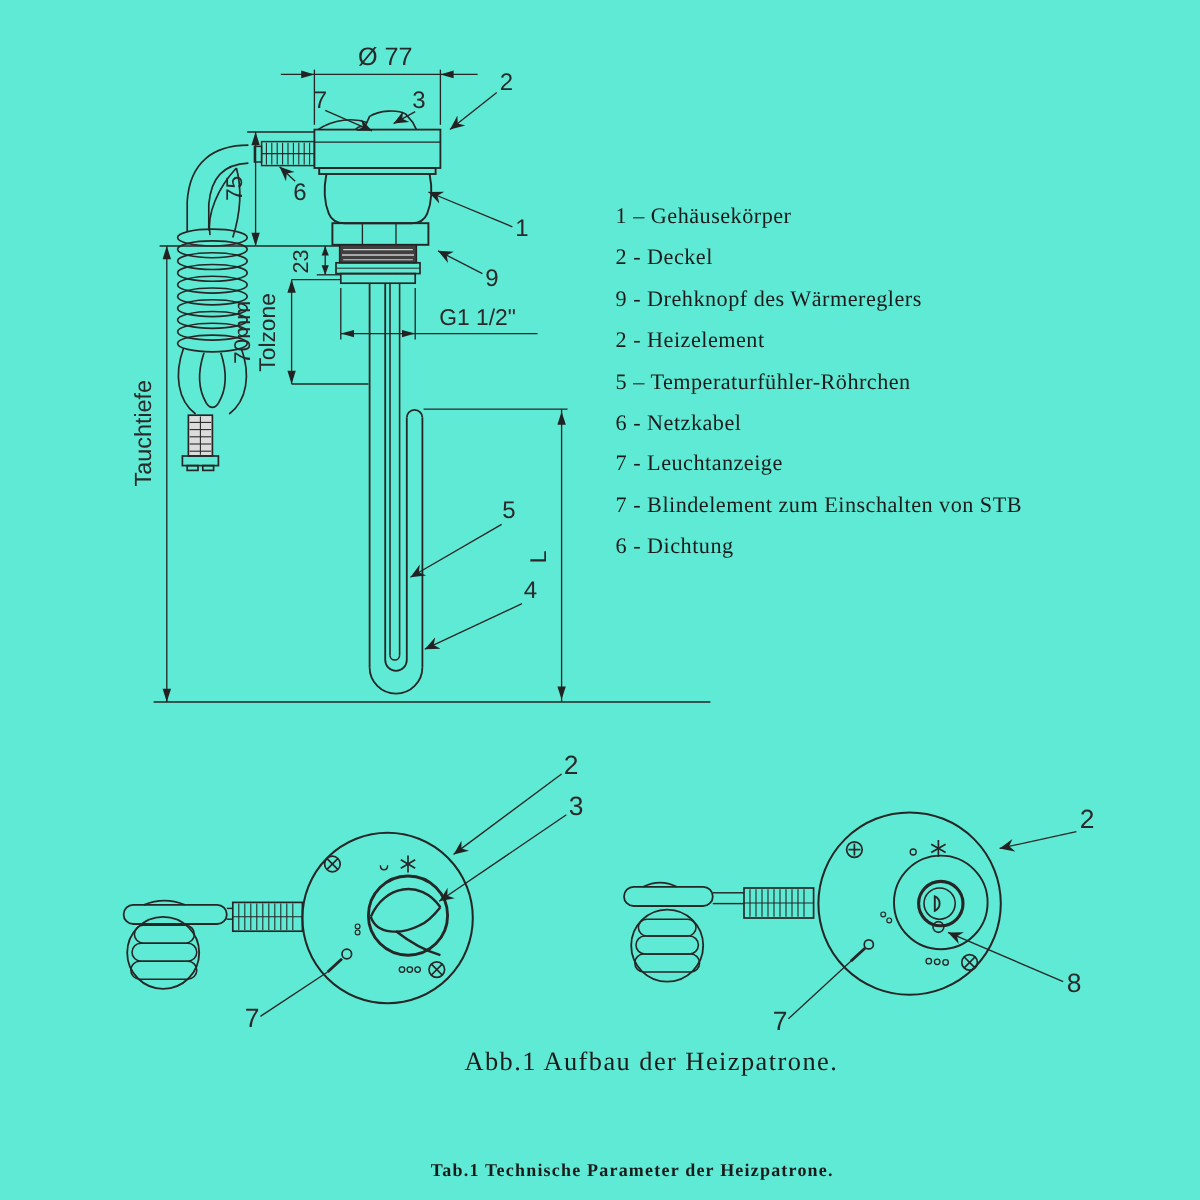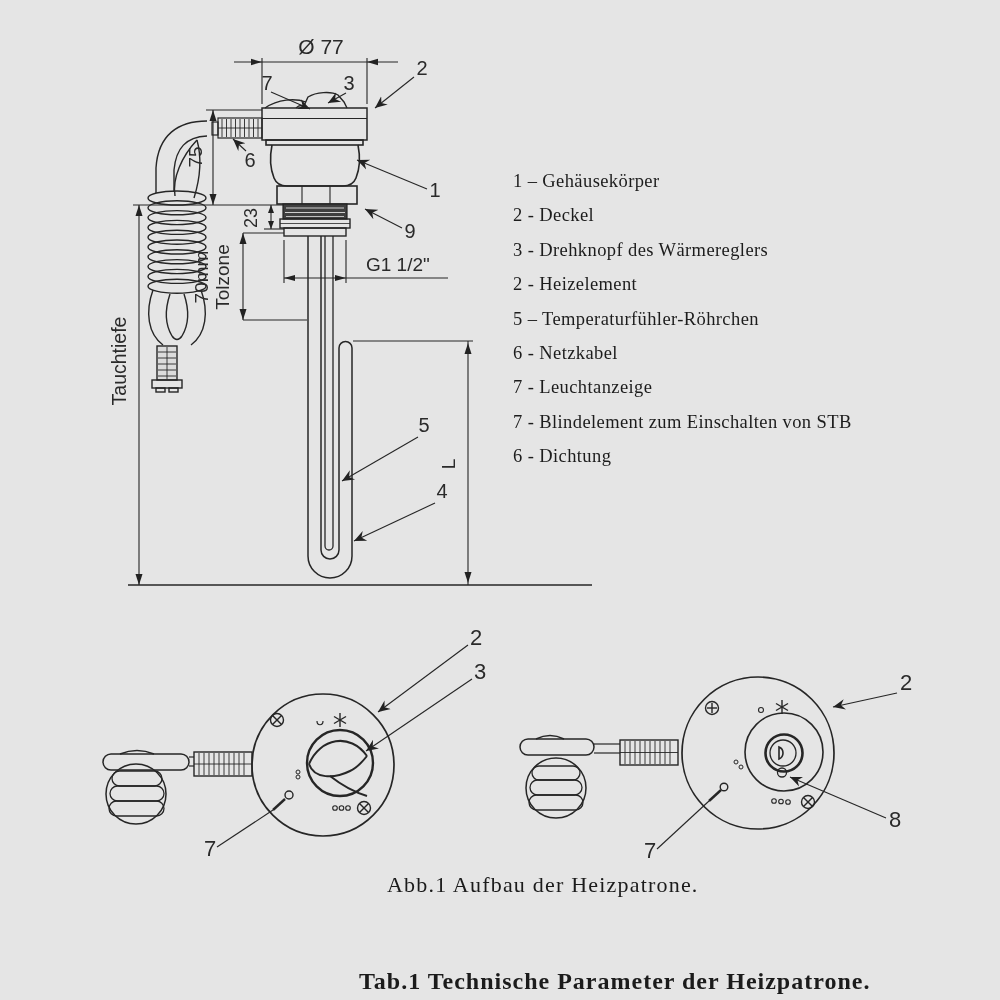--- a/index.html
+++ b/index.html
@@ -1,24 +1,24 @@
 <!DOCTYPE html>
 <html><head>
 <meta charset="utf-8">
 <style>
   html,body{margin:0;padding:0;background:#fff;}
-  .page{position:relative;width:1000px;height:1000px;background:#e5e5e5;overflow:hidden;
+  .page{position:relative;width:1000px;height:1000px;background:#5eead4;overflow:hidden;
         font-family:"Liberation Sans",sans-serif;}
   svg text{font-family:"Liberation Sans",sans-serif;fill:#2a2a2a;}
   .legend{position:absolute;left:513px;top:164px;width:400px;}
   .legend-item{height:34.4px;line-height:34.4px;font-family:"Liberation Serif",serif;
                font-size:18.5px;color:#1c1c1c;letter-spacing:0.4px;white-space:nowrap;}
   .caption{position:absolute;font-family:"Liberation Serif",serif;color:#1b1b1b;white-space:nowrap;}
   .caption.fig{left:387px;top:872px;font-size:22px;letter-spacing:1.2px;}
-  .caption.tab{left:359px;top:968px;font-size:24px;letter-spacing:1.0px;font-weight:600;}
+  .caption.tab{left:359px;top:968px;font-size:15px;letter-spacing:1.0px;font-weight:600;}
 </style>
 </head>
 <body>
 
 <div class="page">
 
 <svg width="1000" height="1000" viewBox="0 0 1000 1000">
   <defs>
     <marker id="ah" viewBox="0 0 12 12" refX="11" refY="6" markerWidth="12" markerHeight="12" orient="auto">
       <path d="M0 1.2 L11 6 L0 10.8 L3.6 6 Z" fill="#222"></path>
@@ -338,21 +338,21 @@
       <line x1="886" y1="818" x2="790" y2="777" marker-end="url(#ah)"></line>
       <text x="895" y="827" text-anchor="middle" font-size="22" stroke="none">8</text>
     </g>
   </g>
 </svg>
 
   
   <div class="legend">
     <div class="legend-item">1 – Gehäusekörper</div>
     <div class="legend-item">2 - Deckel</div>
-    <div class="legend-item">3 - Drehknopf des Wärmereglers</div>
+    <div class="legend-item">9 - Drehknopf des Wärmereglers</div>
     <div class="legend-item">2 - Heizelement</div>
     <div class="legend-item">5 – Temperaturfühler-Röhrchen</div>
     <div class="legend-item">6 - Netzkabel</div>
     <div class="legend-item">7 - Leuchtanzeige</div>
     <div class="legend-item">7 - Blindelement zum Einschalten von STB</div>
     <div class="legend-item">6 - Dichtung</div>
   </div>
 
   
   <div class="caption fig">Abb.1 Aufbau der Heizpatrone.</div>

